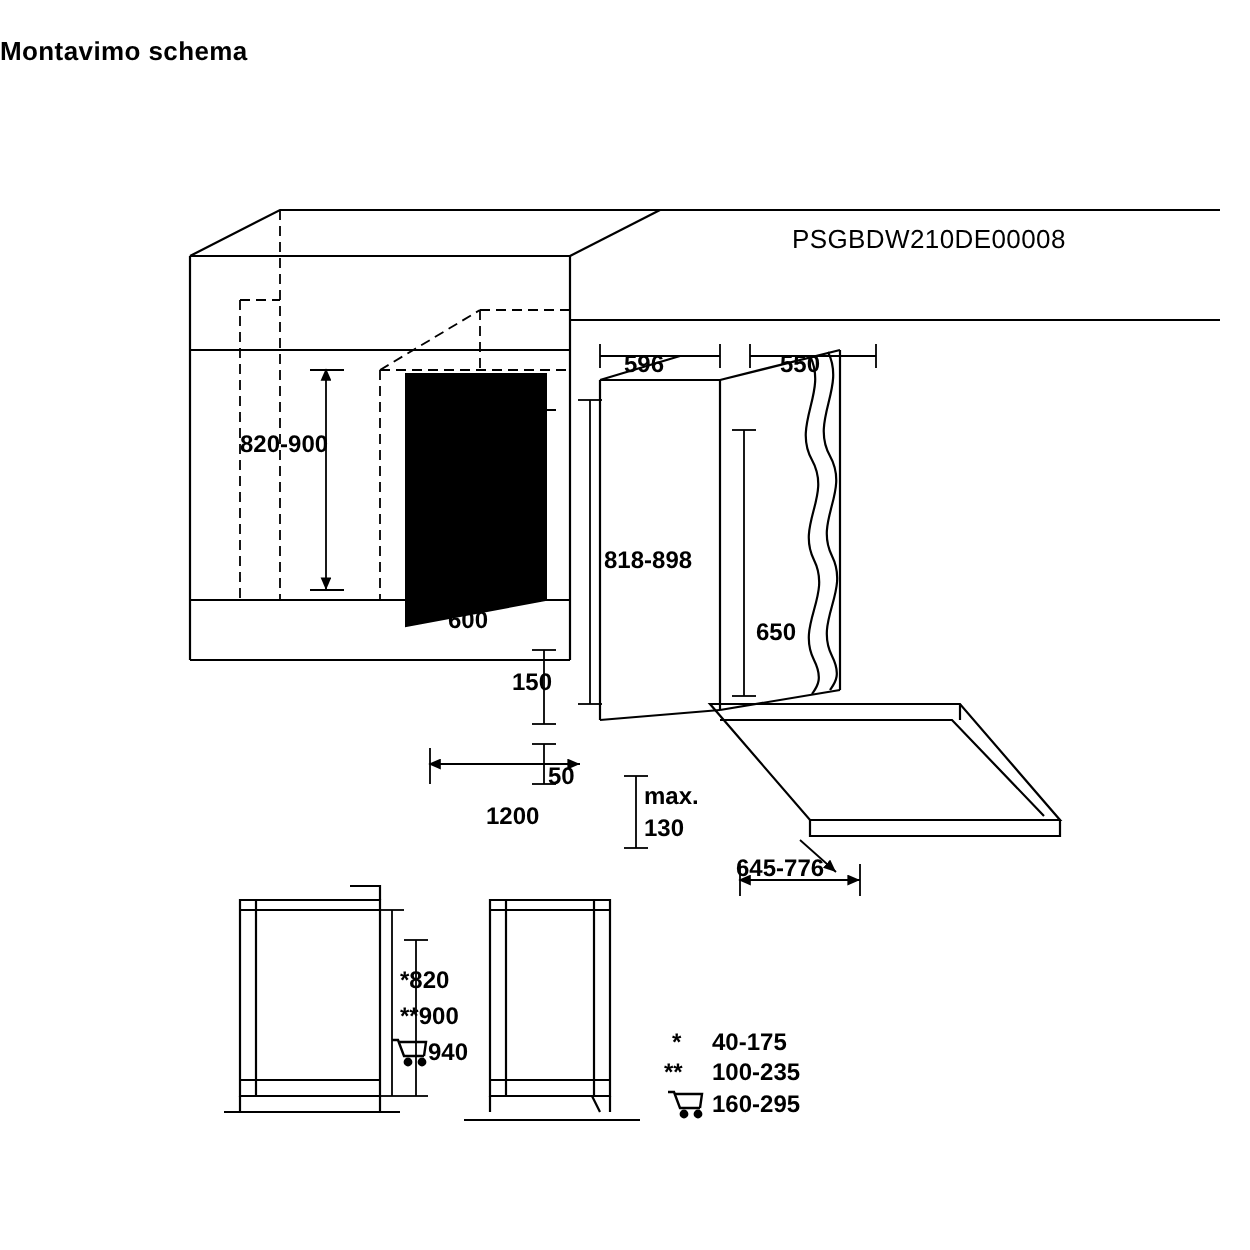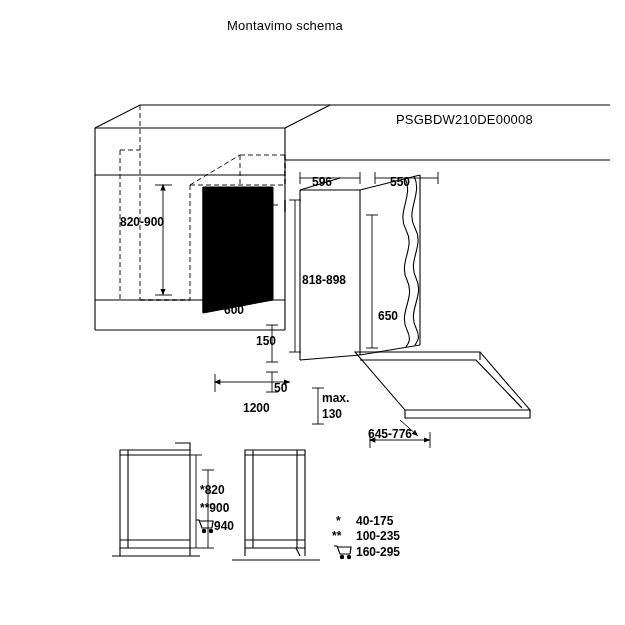--- a/index.html
+++ b/index.html
@@ -18,23 +18,23 @@
   #page {
     position: relative;
     width: 625px;
     height: 625px;
   }
   .title {
     position: absolute;
     left: 0;
     top: 18px;
     width: 570px;
-    text-align: center;
+    text-align: left;
     font-size: 13px;
-    font-weight: normal;
+    font-weight: bold;
     letter-spacing: 0.2px;
   }
   .model-code {
     position: absolute;
     left: 396px;
     top: 112px;
     font-size: 13px;
     letter-spacing: 0.2px;
     text-align: center;
   }

